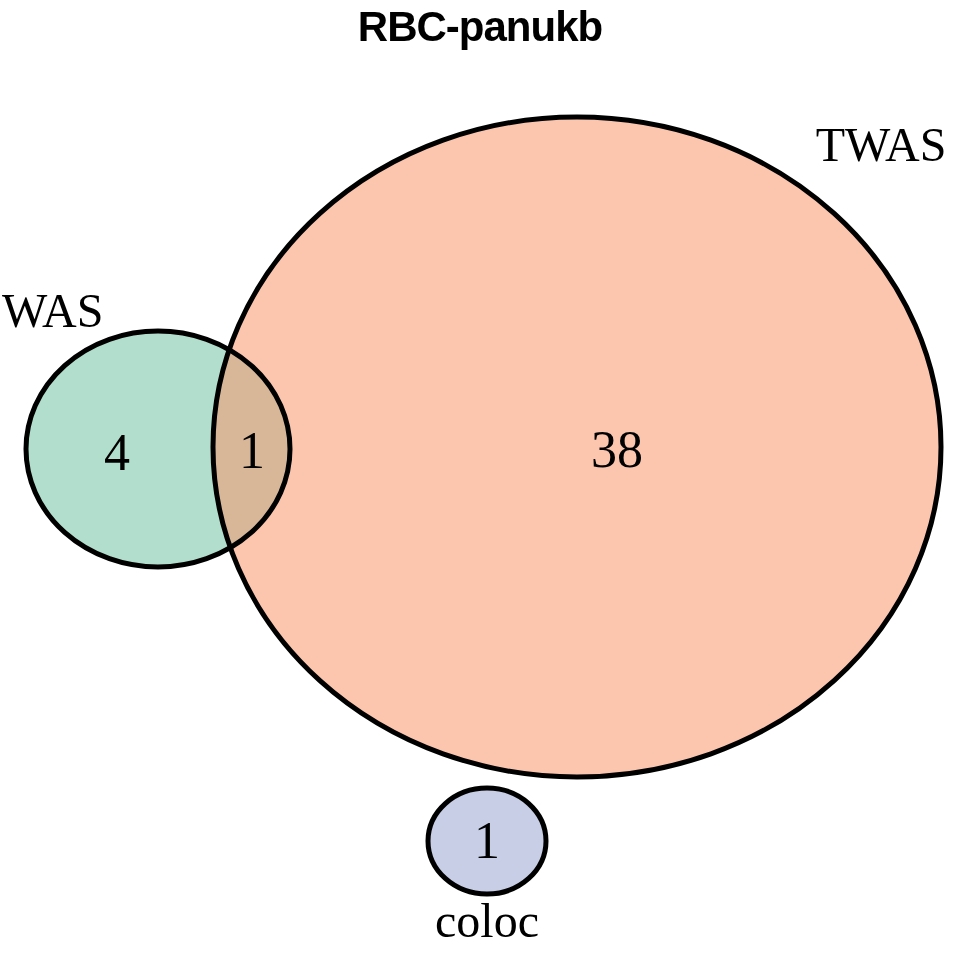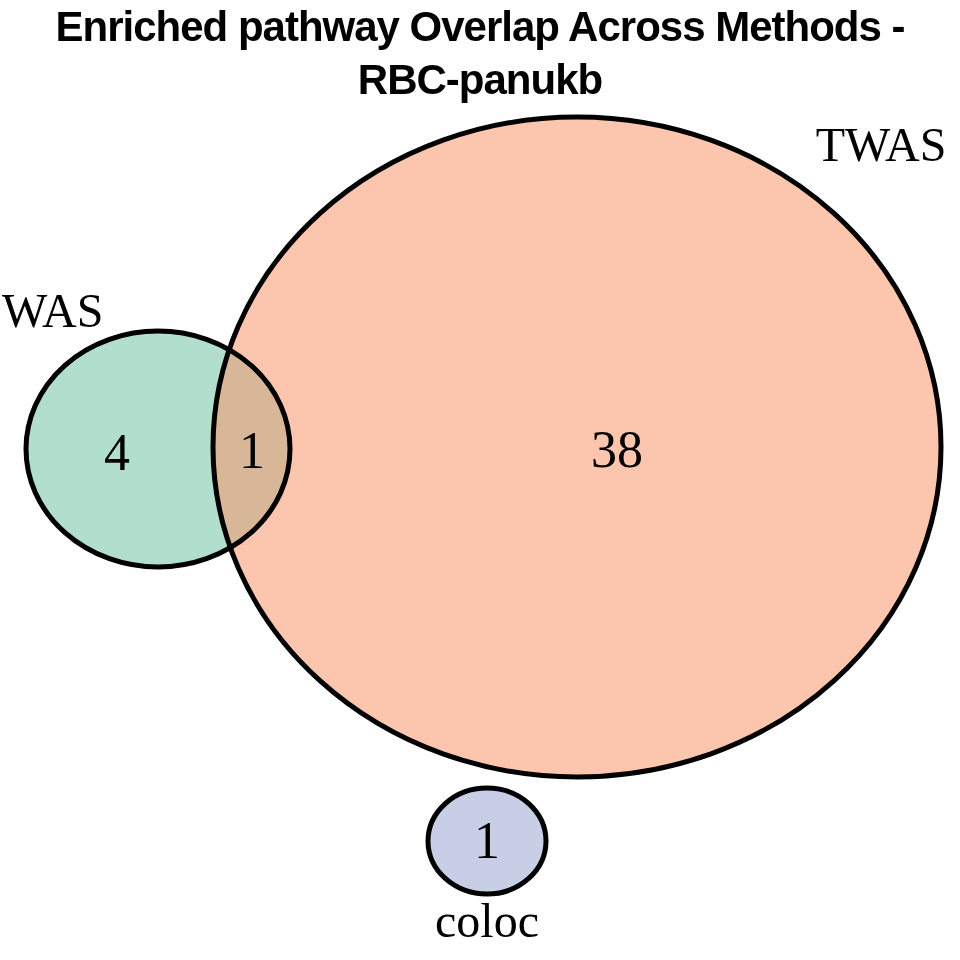--- a/index.html
+++ b/index.html
@@ -43,21 +43,20 @@
     font-size: 52px;
     fill: #000000;
   }
 </style>
 </head>
 <body>
 
 <div class="stage">
 
   <div class="chart-title">
-    <div>Enriched pathway Overlap Across Methods -</div>
     <div>RBC-panukb</div>
   </div>
 
   <svg class="venn" width="960" height="960" viewBox="0 0 960 960">
 
     <defs>
       <clipPath id="clip-left-set">
         <ellipse cx="158" cy="449" rx="132" ry="118"></ellipse>
       </clipPath>
     </defs>

